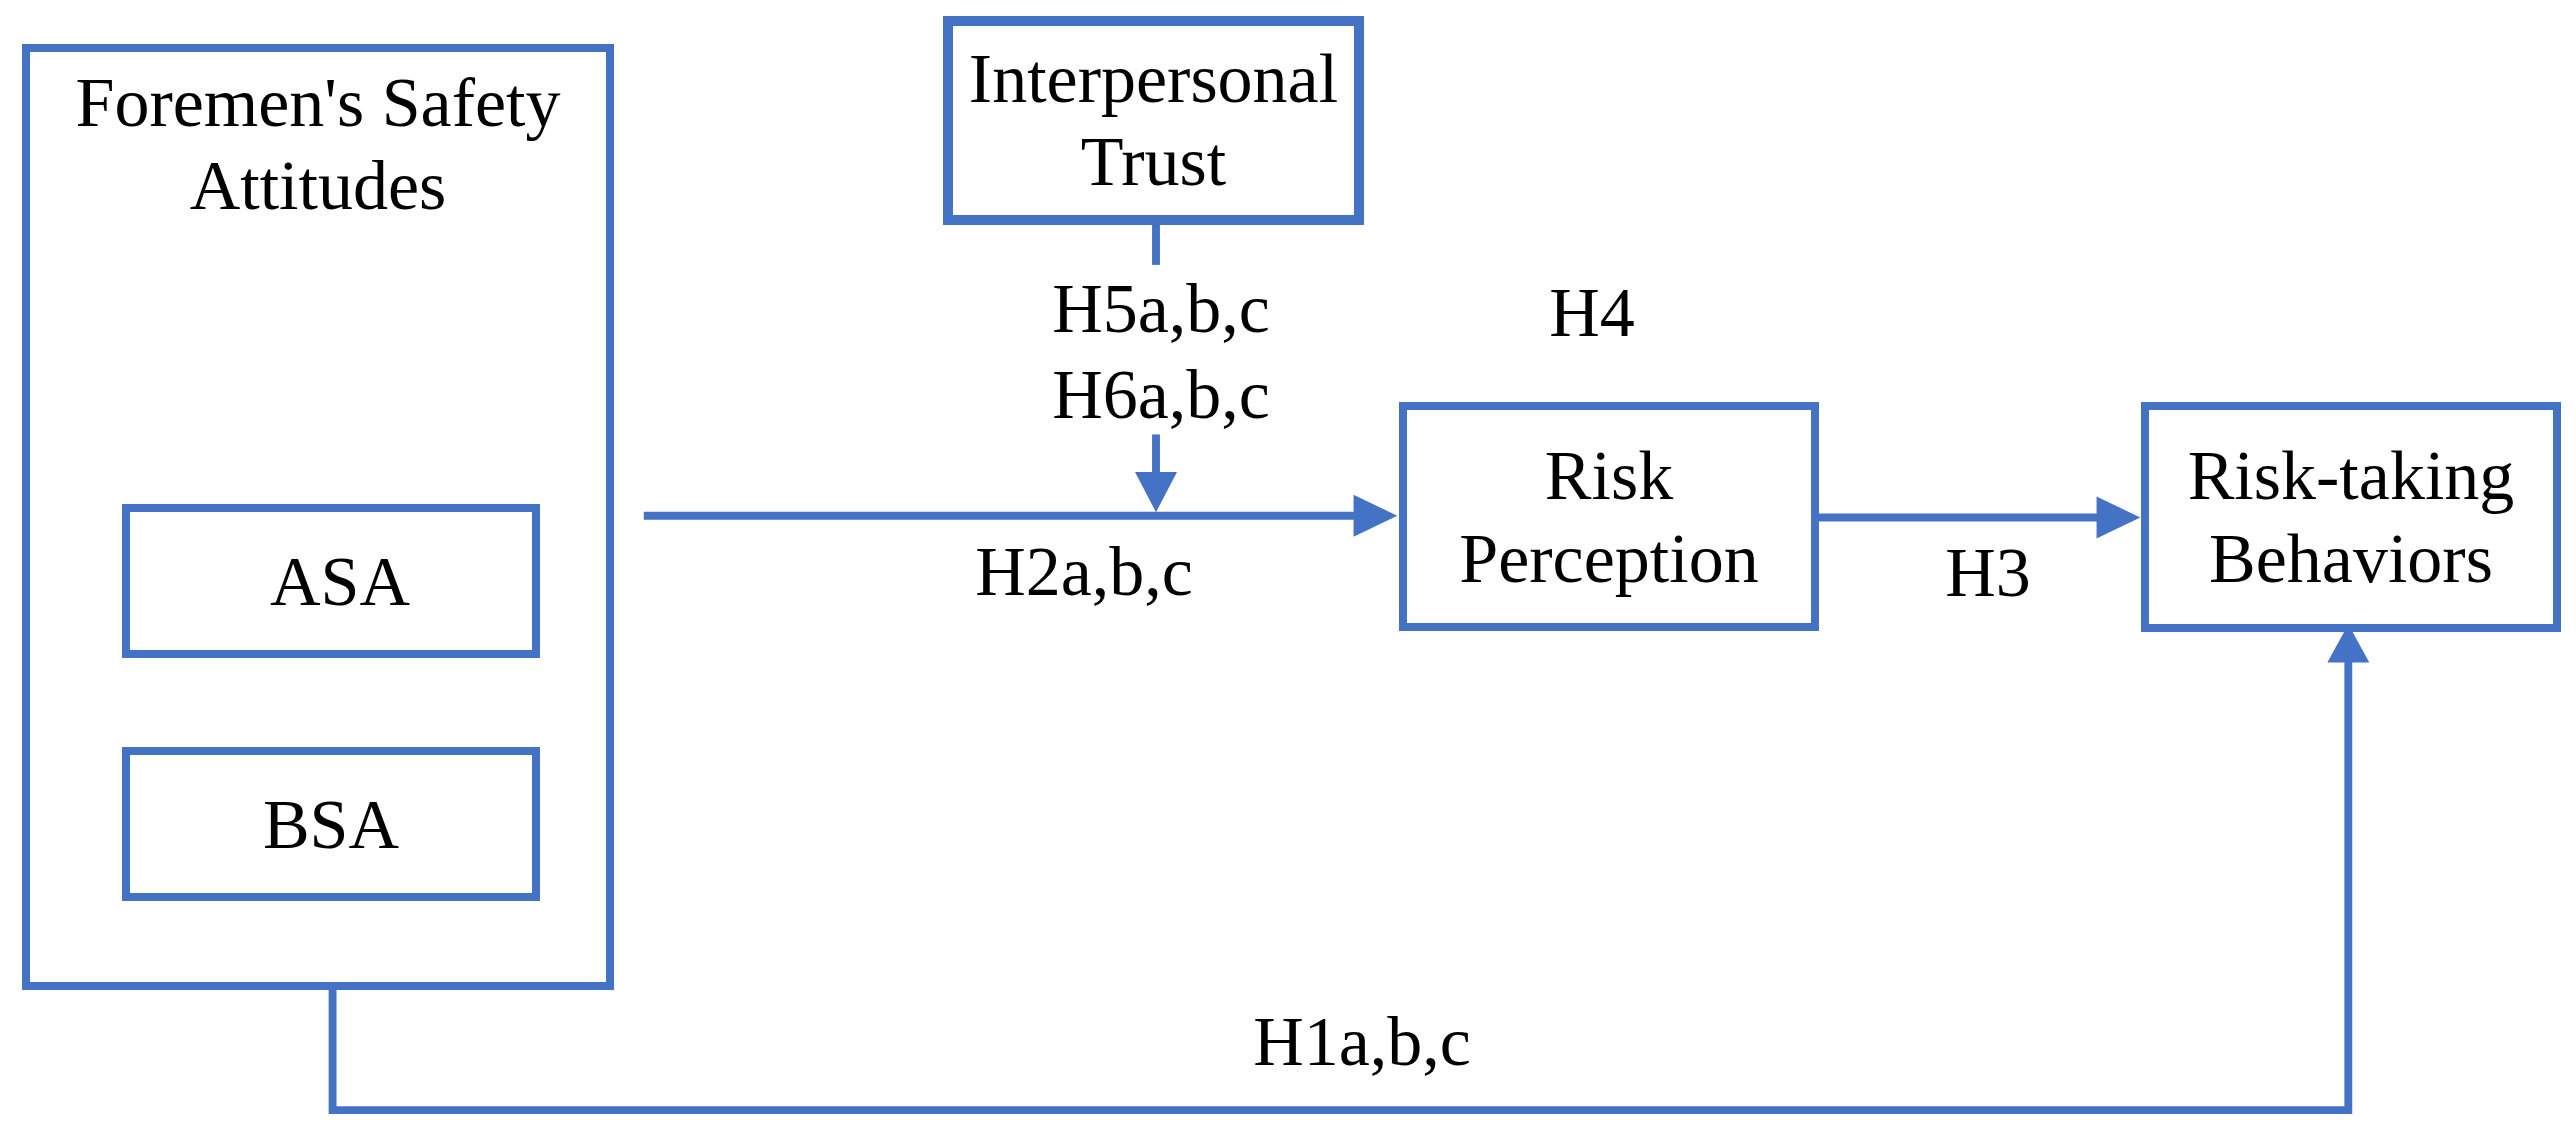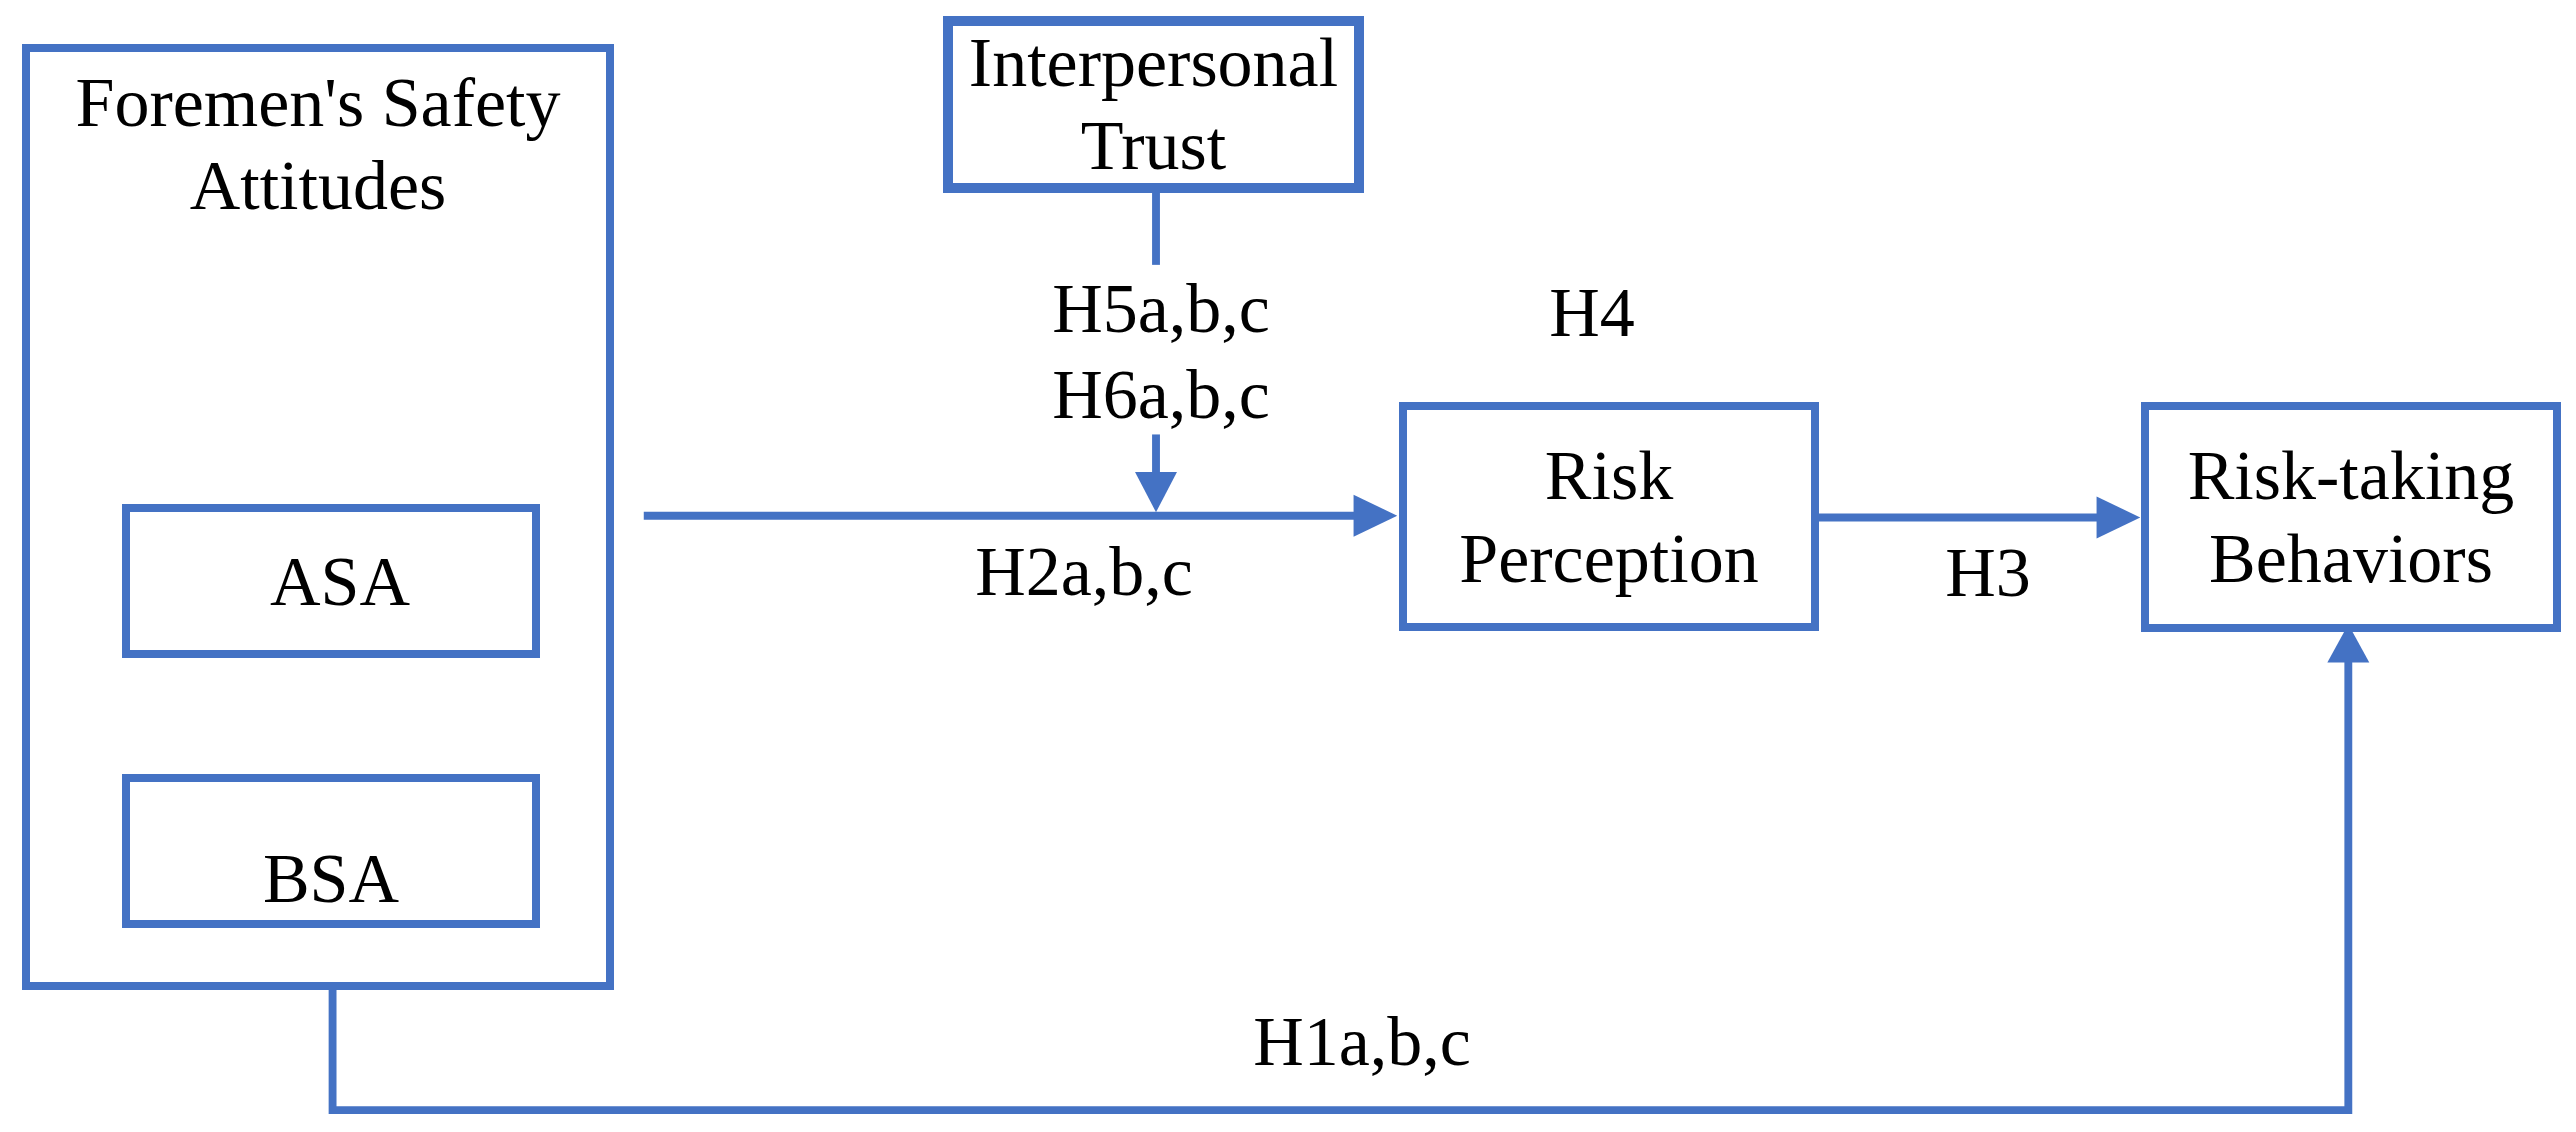--- a/index.html
+++ b/index.html
@@ -52,23 +52,23 @@
     font-size: 70px;
     line-height: 83px;
     padding: 0 26px;
   }
   .sub {
     left: 92px;
     width: 418px; height: 154px;
   }
   .sub-csa { top: 207px; }
   .sub-asa { top: 452px; padding-left: 18px; }
-  .sub-bsa { top: 722px; align-items: flex-end; }
+  .sub-bsa { top: 695px; }
 
-  .trust-box { left: 943px; top: 15.7px;  width: 421px; height: 177px; border-width: 10.5px; padding: 0 7px; }
+  .trust-box { left: 943px; top: 15.7px;  width: 421px; height: 209px; border-width: 10.5px; padding: 0 7px; }
   .rp-box    { left: 1399px; top: 402px; width: 420px; height: 229px; padding: 0 7px; }
   .rtb-box   { left: 2141px; top: 402px; width: 420px; height: 230px; padding: 0 1px; }
 
   .hlabel {
     position: absolute;
     transform: translateX(-50%);
     font-size: 70px;
     line-height: 80px;
     white-space: nowrap;
     text-align: center;

